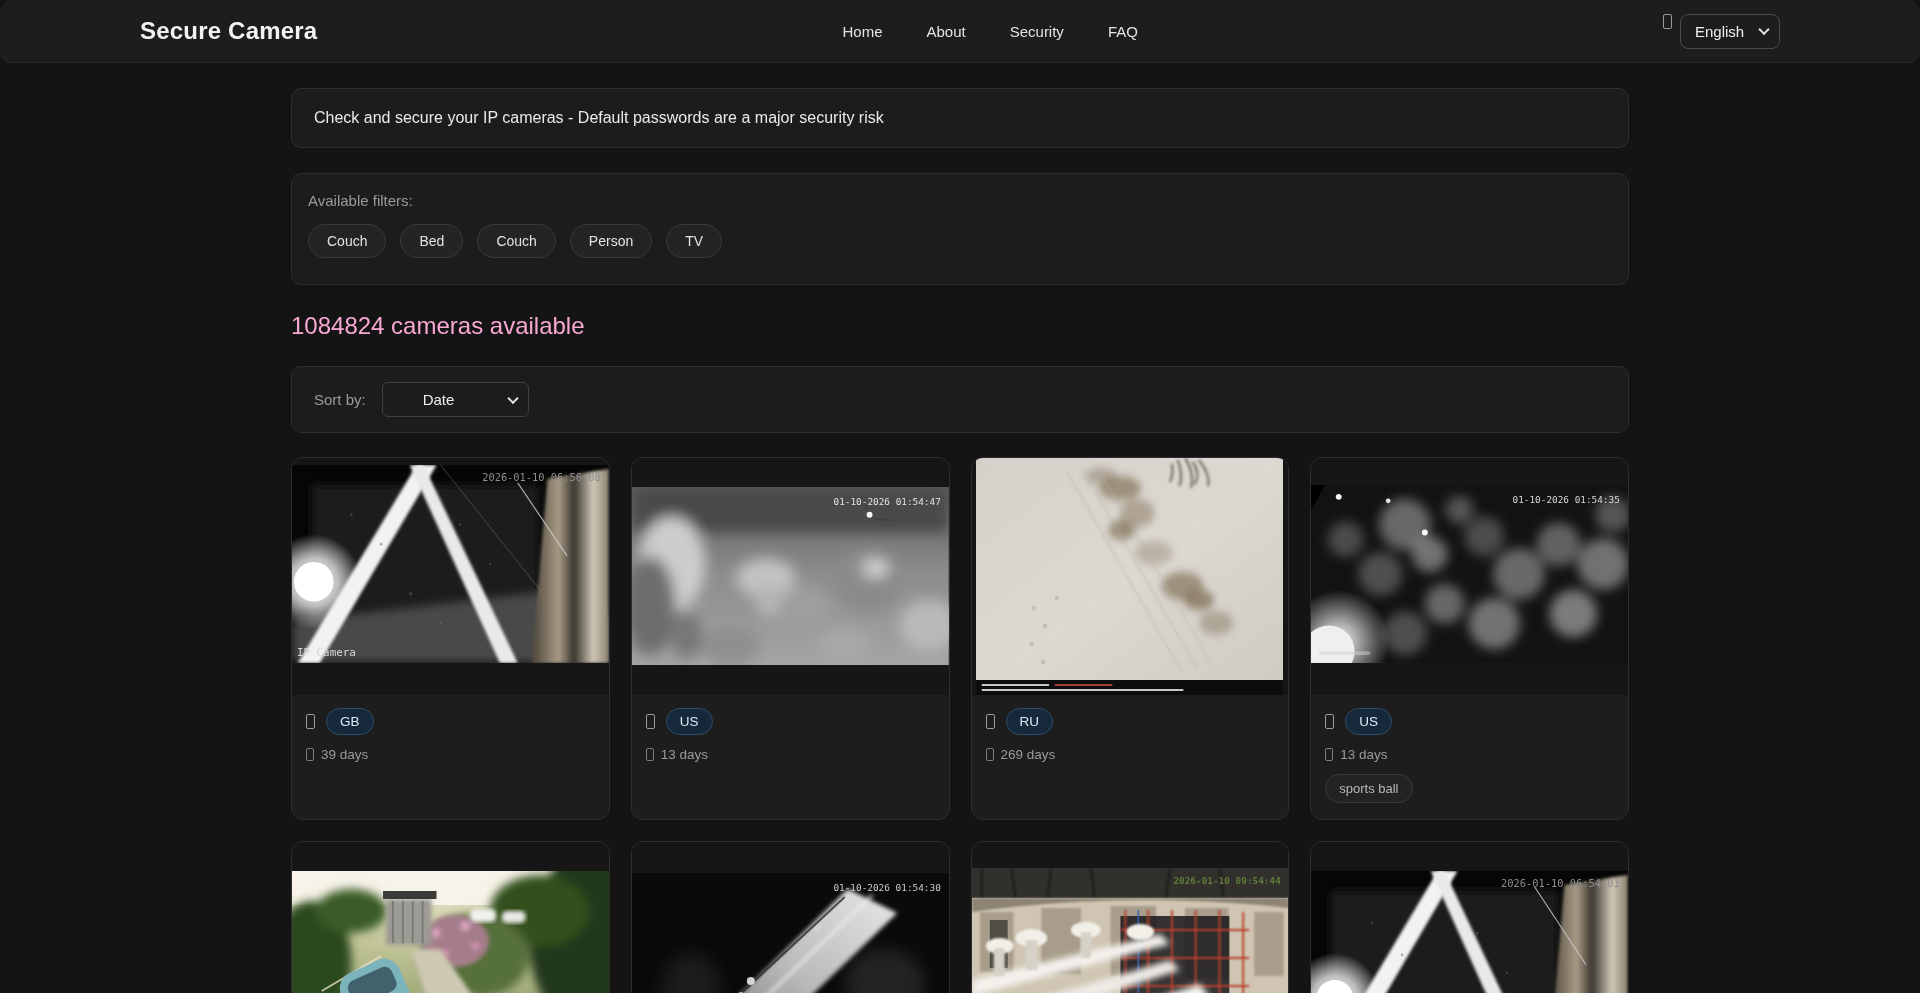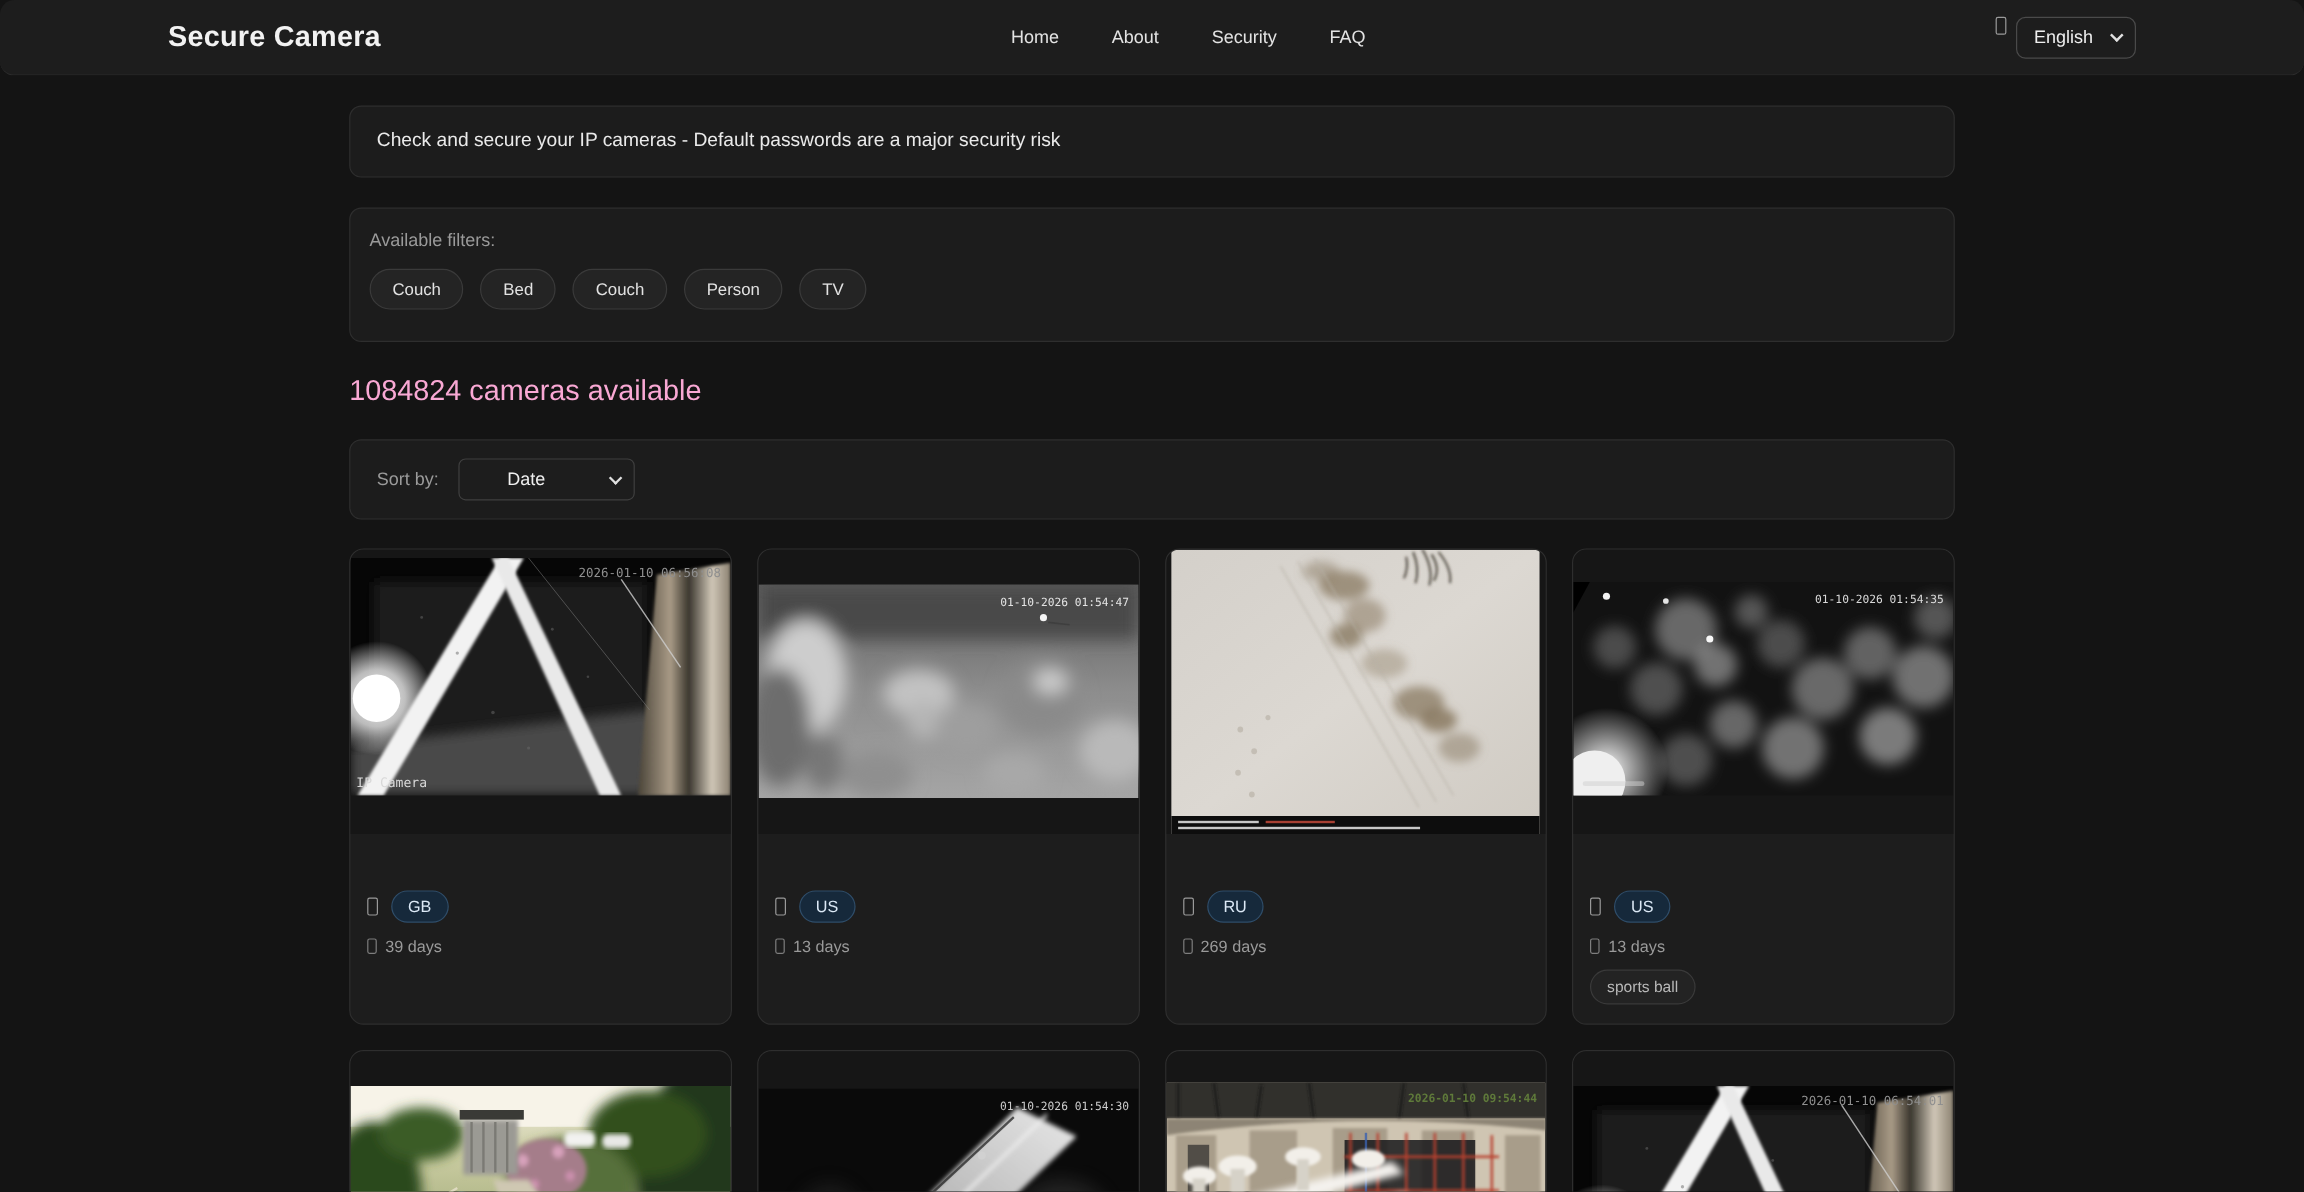--- a/index.html
+++ b/index.html
@@ -42,21 +42,21 @@
     background:#242424; border:1px solid #3a3a3a; color:#e2e2e2;
     border-radius:18px; padding:8px 18px; font-size:14px; cursor:pointer;
     font-family:"Liberation Sans",sans-serif;
   }
   .count-heading { margin:27px 0 0; font-size:24px; font-weight:400; color:#f9a8d4; }
   .sort-panel { margin-top:26px; padding:15px 22px; display:flex; align-items:center; gap:16px; }
   .sort-label { color:#9a9a9a; font-size:15px; }
   .sort-select { border-radius:6px; min-width:147px; border-color:#3f3f3f;padding-left:40px; }
   
   .grid { margin-top:24px; display:grid; grid-template-columns:repeat(4,1fr); gap:21px; }
-  .card { background:#1d1d1d; border:1px solid #2e2e2e; border-radius:12px; overflow:hidden; display:flex; flex-direction:column;gap:34px; }
+  .card { background:#1d1d1d; border:1px solid #2e2e2e; border-radius:12px; overflow:hidden; display:flex; flex-direction:column; }
   .cam-image { height:237px; background:#161616; position:relative; overflow:hidden; }
   .cam-image svg { display:block; }
   .fit-a svg { width:100%; height:198px; margin-top:7px; }
   .fit-b svg { width:100%; height:178px; margin-top:29px; }
   .fit-c svg { width:97%; height:237px; margin:0 auto; }
   .fit-d svg { width:100%; height:178px; margin-top:27px; }
   .fit-e svg { width:100%; height:200px; margin-top:29px; }
   .fit-f svg { width:100%; height:200px; margin-top:31px; }
   .fit-g svg { width:100%; height:205px; margin-top:26px; }
   .fit-h svg { width:100%; height:200px; margin-top:29px; }

